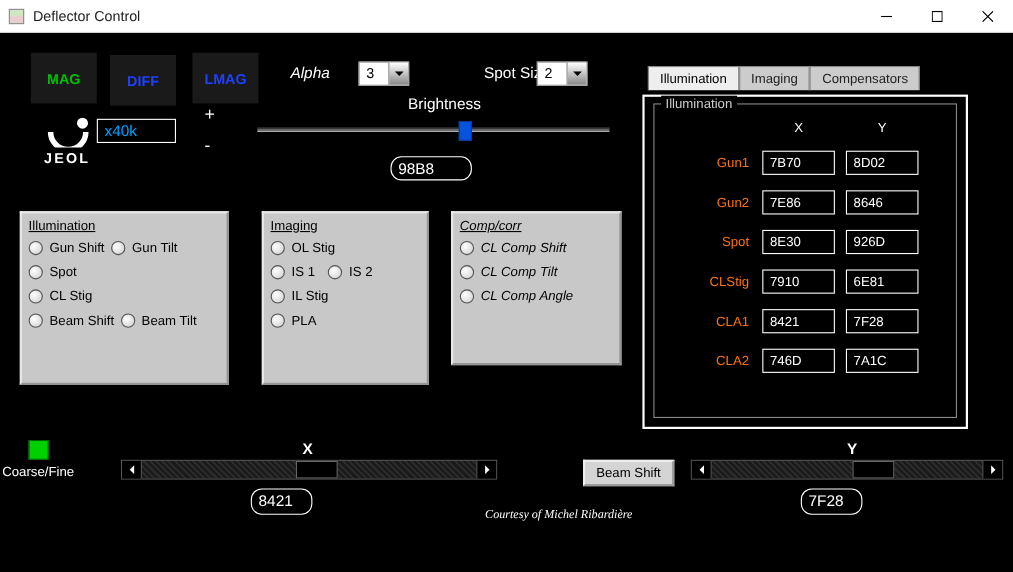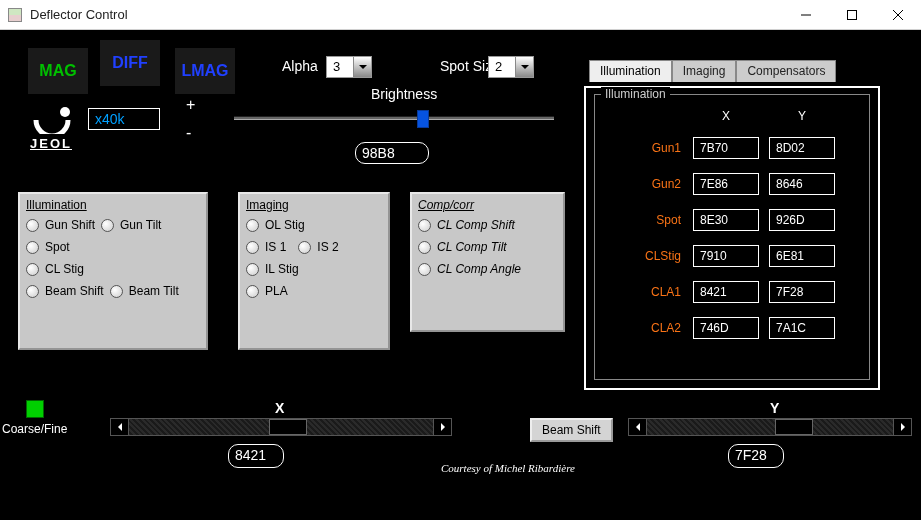--- a/index.html
+++ b/index.html
@@ -38,21 +38,21 @@
     background: #000000;
     color: #fff;
   }
   .abs { position: absolute; }
 
   
   .modebtn {
     width: 60px; height: 46px;
     background: #1a1a1a;
     display: flex; align-items: center; justify-content: center;
-    font-size: 16px; font-weight: bold;
+    font-size: 13px; font-weight: bold;
     cursor: pointer;
   }
   .modebtn.green { color: #00c000; }
   .modebtn.blue  { color: #2040ff; }
 
   .label-white { color: #fff; font-size: 14px; }
 
   
   .txtbox {
     border: 1px solid #ffffff;
@@ -228,41 +228,41 @@
         <path d="M0 0 L10 10 M10 0 L0 10" stroke="#000" stroke-width="1"></path>
       </svg>
   </div>
 </div>
 
 <div class="client">
 
   <div class="abs modebtn green" style="left:28px; top:18px;">
     <span>MAG</span>
   </div>
-  <div class="abs modebtn blue" style="left:100px; top:10px;align-items:center;">
+  <div class="abs modebtn blue" style="left:100px; top:20px;align-items:center;">
     <span>DIFF</span>
   </div>
   <div class="abs modebtn blue" style="left:175px; top:18px;">
     <span>LMAG</span>
   </div>
 
-  <div class="abs logo" style="left:30px; top:72px;text-decoration:underline;">
+  <div class="abs logo" style="left:40px; top:72px;">
     <div class="mark">
       <svg viewBox="0 0 44 32">
         <path d="M6 18 A14 14 0 1 0 38 18" fill="none" stroke="#fff" stroke-width="5"></path>
         <circle cx="35" cy="10" r="5" fill="#fff"></circle>
       </svg>
     </div>
     <div class="word">JEOL</div>
   </div>
   <div class="abs txtbox" style="left:88px; top:78px; width:72px;">
     <span>x40k</span>
   </div>
 
-  <div class="abs label-white" style="left:282px; top:28px;">Alpha</div>
+  <div class="abs label-white" style="left:264px; top:28px;font-style:italic;">Alpha</div>
   <div class="abs combo" style="left:326px; top:26px;">
     <div class="val">3</div>
     <div class="btn">
       <svg viewBox="0 0 8 8">
           <path d="M0 2 L4 6 L8 2 Z" fill="#000"></path>
         </svg>
     </div>
   </div>
 
   <div class="abs label-white" style="left:410px; top:28px;margin-left:30px;">Spot Size</div>

